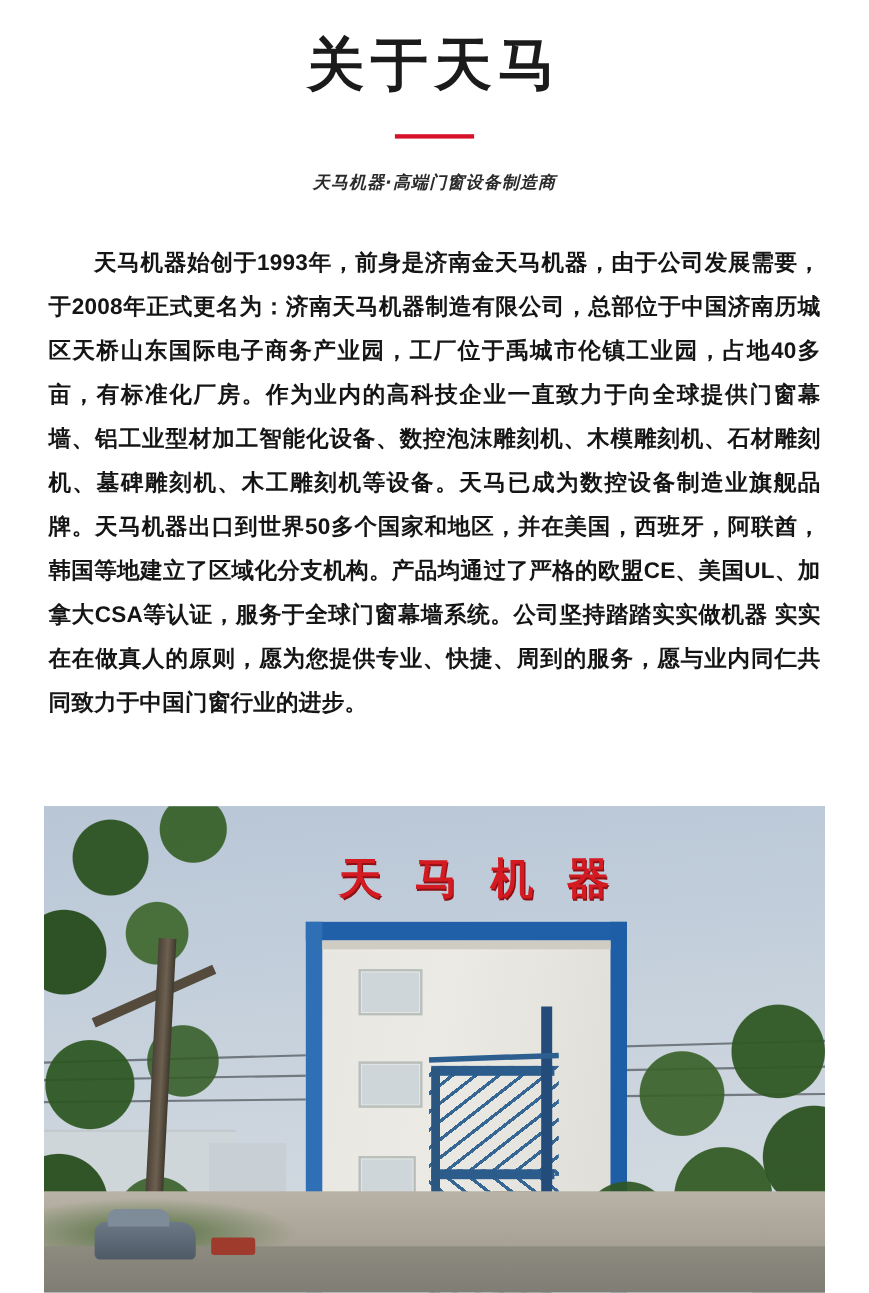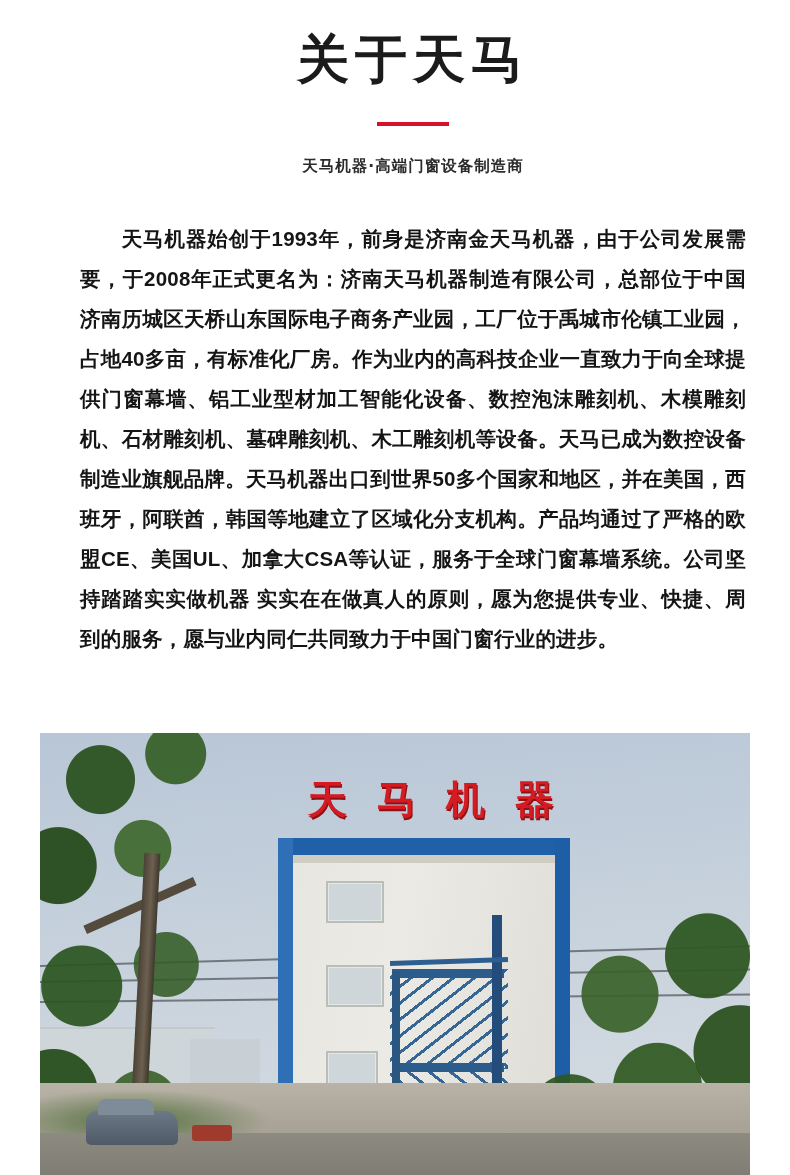--- a/index.html
+++ b/index.html
@@ -13,21 +13,20 @@
     height: 1175px;
     font-family: "Liberation Sans", "DejaVu Sans", sans-serif;
     color: #1a1a1a;
     overflow: hidden;
   }
   .page {
     width: 790px;
     height: 855px;
     position: relative;
     background: #ffffff;
-    padding-left: 36px;
   }
   .header {
     padding-top: 28px;
     text-align: center;
   }
   .title {
     font-size: 52px;
     font-weight: 700;
     letter-spacing: 6px;
     color: #1b1b1b;
@@ -42,20 +41,21 @@
     margin: 32px auto 0 auto;
     border: 0;
   }
   .subtitle {
     margin-top: 30px;
     font-size: 15.5px;
     font-weight: 700;
     color: #2b2b2b;
     letter-spacing: 1px;
     font-family: "DejaVu Sans", "Liberation Sans", sans-serif;
+    font-style: italic;
   }
   .body-copy {
     margin: 42px 44px 0 44px;
     font-size: 20.5px;
     line-height: 1.95;
     color: #151515;
     text-align: justify;
     text-justify: inter-ideograph;
     font-weight: 600;
     letter-spacing: 0.2px;

